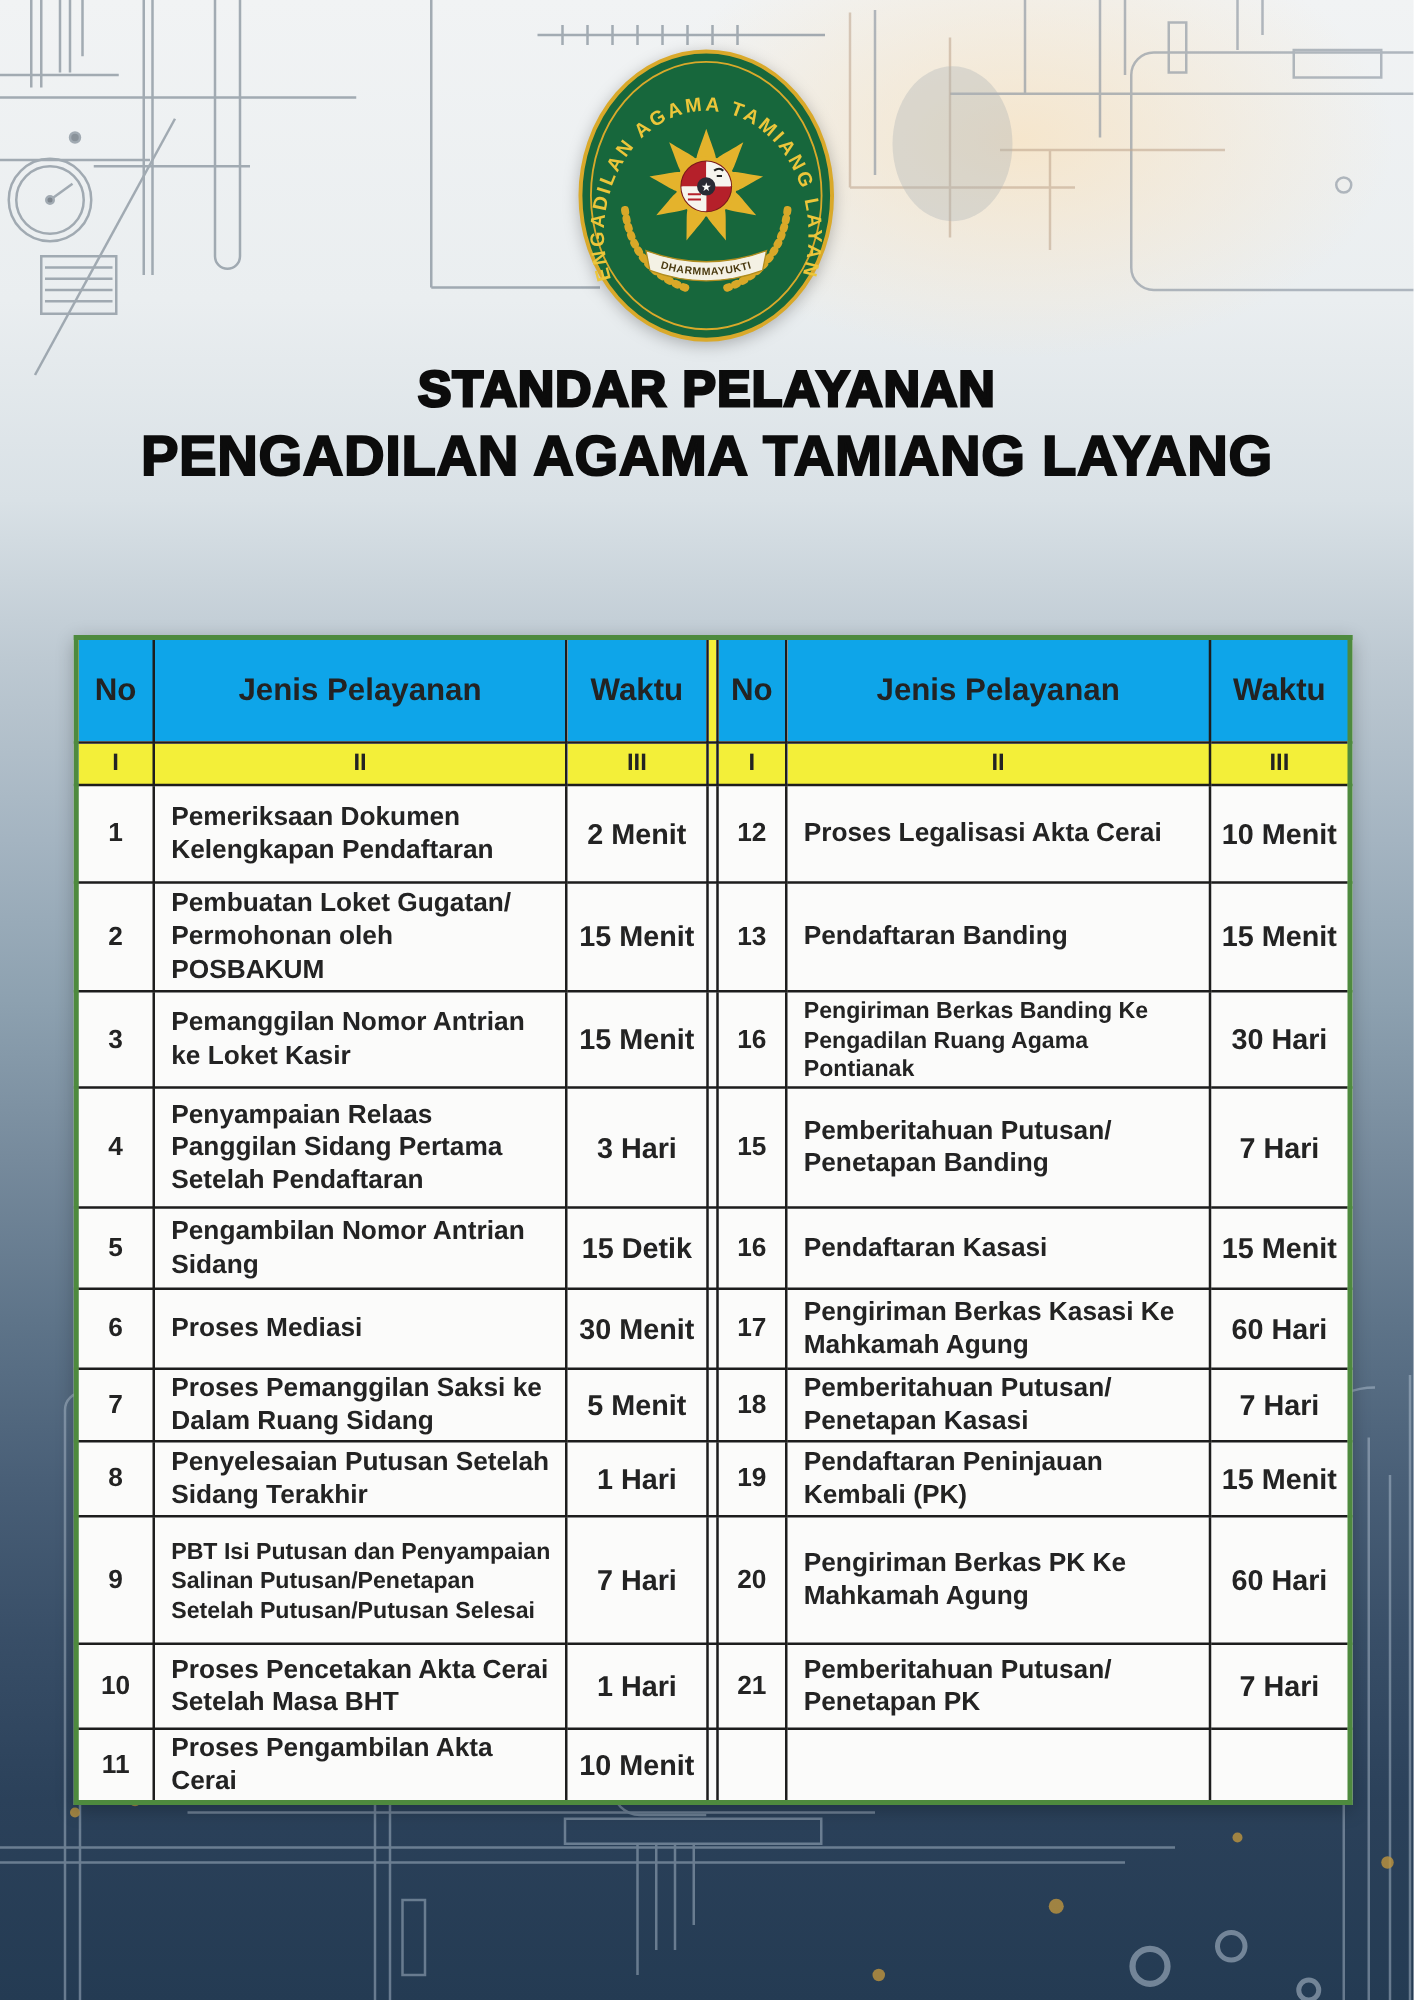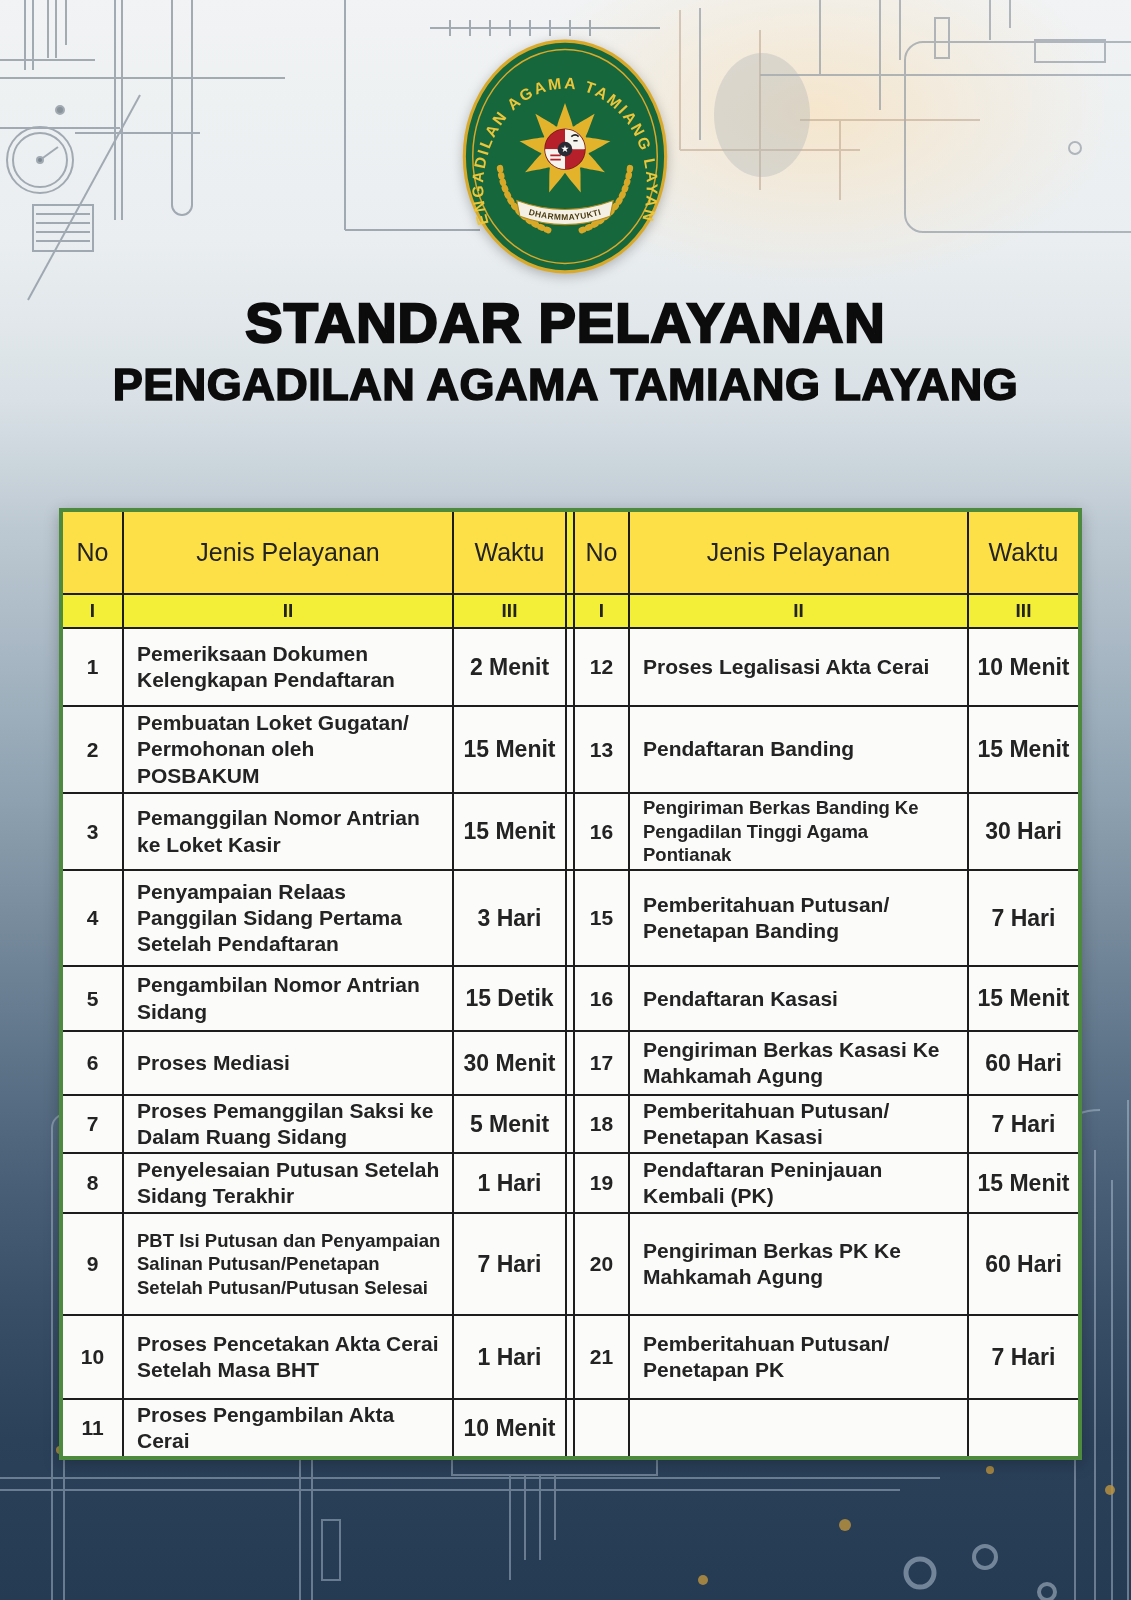--- a/index.html
+++ b/index.html
@@ -15,37 +15,37 @@
   }
   svg.deco { position:absolute; left:0; pointer-events:none; }
 
   
   .logo { position:absolute; left:460px; top:38px; width:210px; height:238px;
           filter:drop-shadow(0 3px 6px rgba(0,0,0,0.25)); }
 
   
   .title-block { position:absolute; left:0; top:290px; width:1131px; text-align:center; color:#0c0c0c; }
   .title-main {
-    margin:0; font-size:56px; font-weight:bold; letter-spacing:1px;
+    margin:0; font-size:40px; font-weight:bold; letter-spacing:1px;
     -webkit-text-stroke:2.4px #0c0c0c;
   }
   .title-sub {
     margin:4px 0 0 0; font-size:45px; font-weight:bold; letter-spacing:0.5px;
     -webkit-text-stroke:1.6px #0c0c0c;
   }
 
   
   table.services {
     position:absolute; left:59px; top:508px; width:1019px;
     border-collapse:collapse; table-layout:fixed;
     background:#fbfbfa; border:4px solid #4e8a3e;
     box-shadow:0 4px 14px rgba(0,0,0,0.25);
   }
   table.services td { border:2px solid #1d1d1d; color:#232323; overflow:hidden; }
-  td.hdr  { background:#fde047; font-weight:normal; font-size:25px; text-align:center; color:#111; }
+  td.hdr  { background:#0ea5e9; font-weight:bold; font-size:25px; text-align:center; color:#111; }
   td.rom  { background:#f3ef39; font-weight:bold; font-size:19px; text-align:center; color:#111; }
   td.gaph { background:#f3ef39; }
   td.gapb { background:#fbfbfa; }
   td.no   { text-align:center; font-weight:bold; font-size:21px; }
   td.svc  { text-align:left; font-weight:bold; font-size:21px; line-height:1.24; padding:2px 10px 2px 13px; }
   td.svc.small { font-size:18.5px; line-height:1.28; }
   td.time { text-align:center; font-weight:bold; font-size:23px; }
 </style>
 </head>
 <body>
@@ -223,21 +223,21 @@
         <td class="no">13</td>
         <td class="svc">Pendaftaran Banding</td>
         <td class="time">15 Menit</td>
       </tr>
       <tr style="height:75px">
         <td class="no">3</td>
         <td class="svc">Pemanggilan Nomor Antrian ke Loket Kasir</td>
         <td class="time">15 Menit</td>
         <td class="gapb"></td>
         <td class="no">16</td>
-        <td class="svc small">Pengiriman Berkas Banding Ke Pengadilan Tinggi Agama Pontianak</td>
+        <td class="svc small">Pengiriman Berkas Banding Ke Pengadilan Ruang Agama Pontianak</td>
         <td class="time">30 Hari</td>
       </tr>
       <tr style="height:96px">
         <td class="no">4</td>
         <td class="svc">Penyampaian Relaas Panggilan Sidang Pertama Setelah Pendaftaran</td>
         <td class="time">3 Hari</td>
         <td class="gapb"></td>
         <td class="no">15</td>
         <td class="svc">Pemberitahuan Putusan/ Penetapan Banding</td>
         <td class="time">7 Hari</td>
@@ -280,21 +280,21 @@
       </tr>
       <tr style="height:102px">
         <td class="no">9</td>
         <td class="svc small">PBT Isi Putusan dan Penyampaian Salinan Putusan/Penetapan Setelah Putusan/Putusan Selesai</td>
         <td class="time">7 Hari</td>
         <td class="gapb"></td>
         <td class="no">20</td>
         <td class="svc">Pengiriman Berkas PK Ke Mahkamah Agung</td>
         <td class="time">60 Hari</td>
       </tr>
-      <tr style="height:84px">
+      <tr style="height:68px">
         <td class="no">10</td>
         <td class="svc">Proses Pencetakan Akta Cerai Setelah Masa BHT</td>
         <td class="time">1 Hari</td>
         <td class="gapb"></td>
         <td class="no">21</td>
         <td class="svc">Pemberitahuan Putusan/ Penetapan PK</td>
         <td class="time">7 Hari</td>
       </tr>
       <tr style="height:47px">
         <td class="no">11</td>

